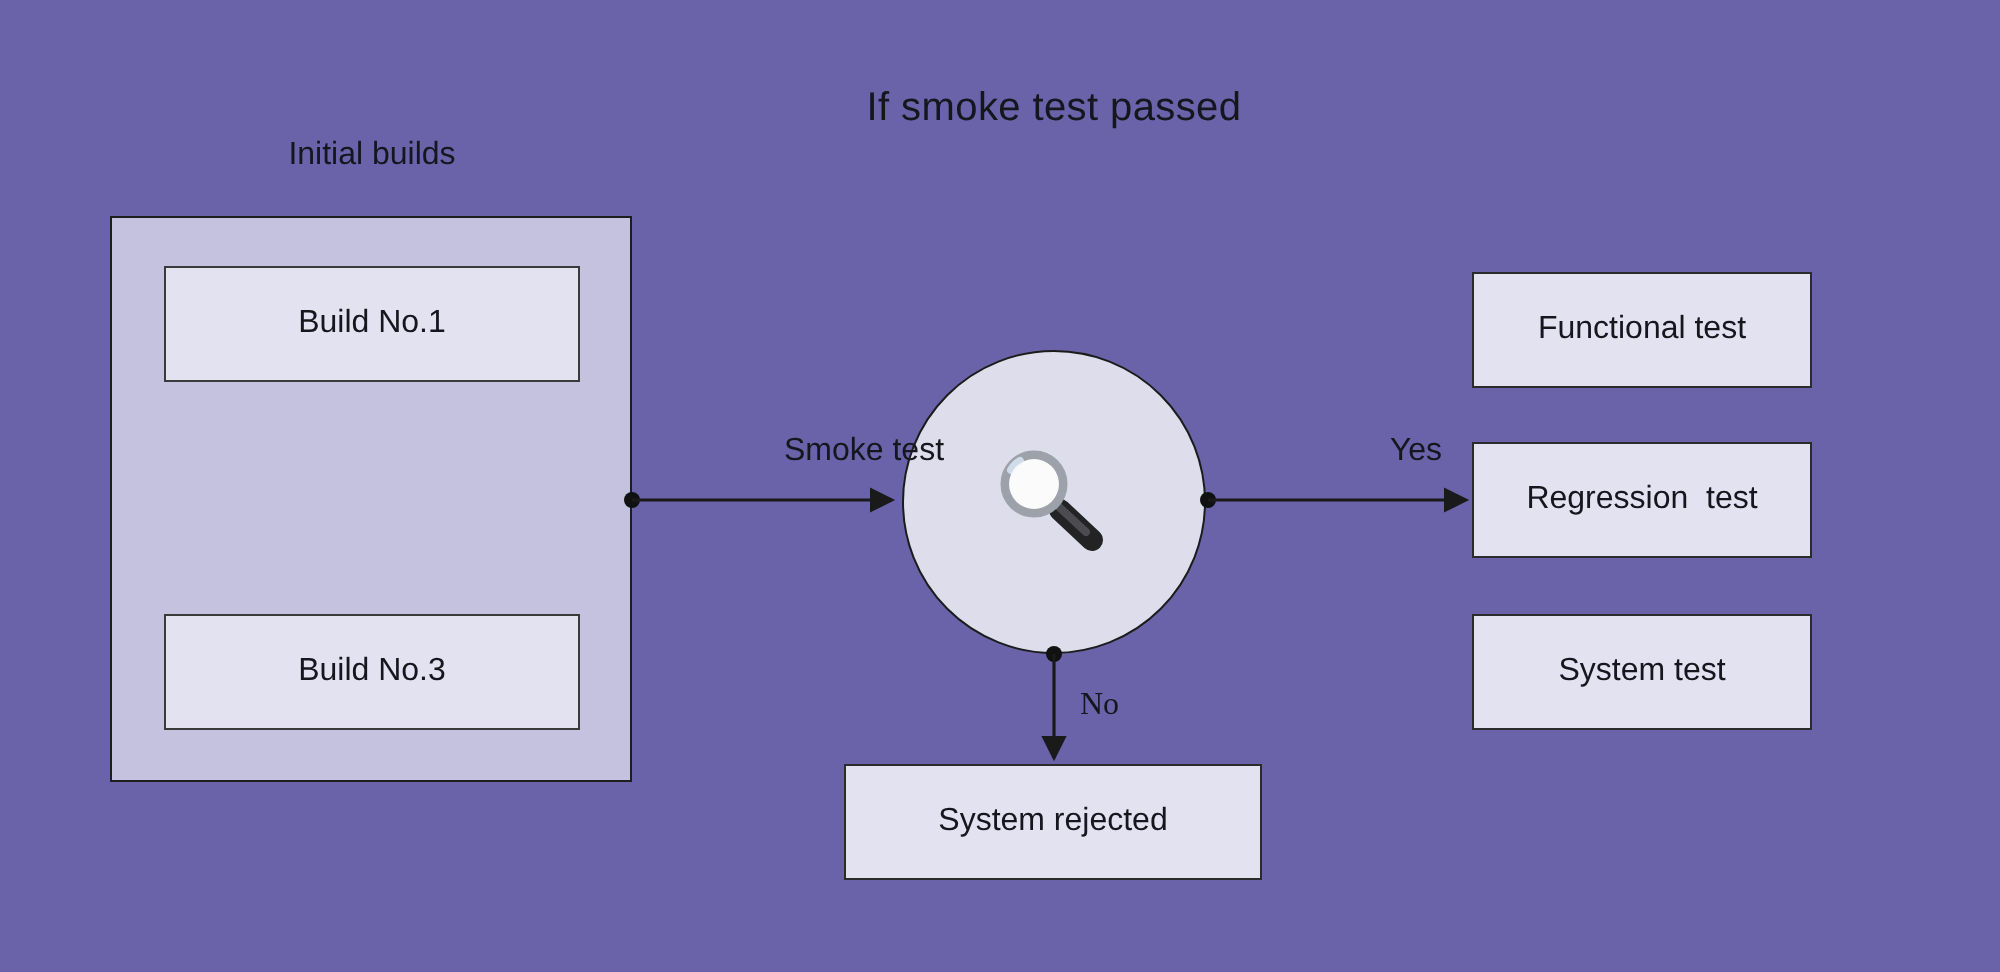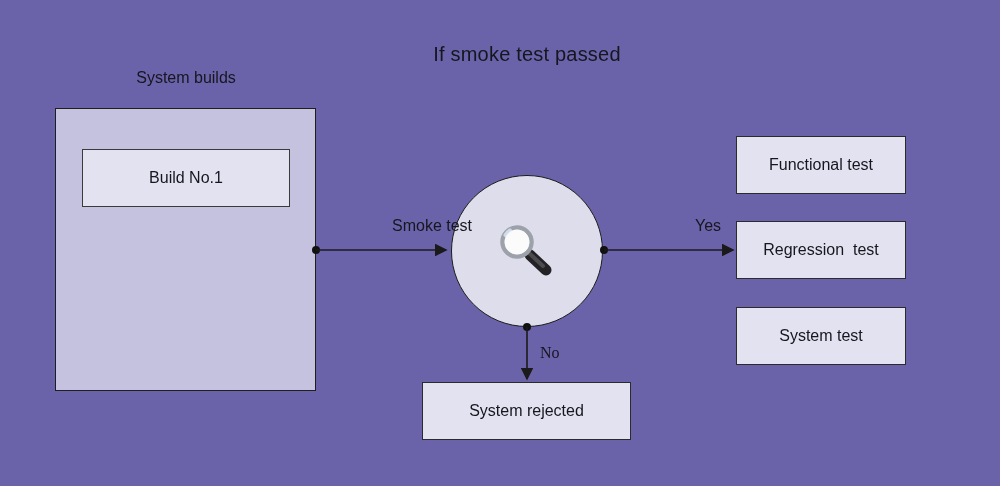--- a/index.html
+++ b/index.html
@@ -26,21 +26,21 @@
   .group{
     position:absolute;left:55px;top:108px;width:261px;height:283px;
     background:var(--group);border:1px solid #1E1E1E;
   }
   .node{
     position:absolute;background:var(--node);border:1px solid #2B2B2B;
     display:flex;align-items:center;justify-content:center;
     font-size:16px;white-space:pre;
   }
   .build-node{left:26px;width:208px;height:58px;border-color:#3A3A3A;}
-  .b0{top:40px}.b1{top:113px}.b2{top:198px}
+  .b0{top:24px}.b1{top:113px}.b2{top:198px}
   .out-node{left:736px;width:170px;height:58px;}
   .o0{top:136px}.o1{top:221px}.o2{top:307px}
   .rejected-node{left:422px;top:382px;width:209px;height:58px;}
   .decision{
     position:absolute;left:451px;top:175px;width:152px;height:152px;
     border-radius:50%;background:var(--circle);border:1px solid #1C1C1C;
     display:flex;align-items:center;justify-content:center;
   }
   .edge-label{position:absolute;font-size:16px;white-space:nowrap;}
   .lbl-smoke{left:384px;top:217px;transform:translateX(-50%);margin-left:48px;}
@@ -49,24 +49,25 @@
   svg.overlay{position:absolute;left:0;top:0;pointer-events:none;}
   .mag{position:absolute;left:495px;top:220px;}
 </style>
 </head>
 <body>
 
 <div class="canvas">
 
   <div class="title">If smoke test passed</div>
 
-  <div class="group-label">System builds</div>
+  <div class="group-label">Initial builds</div>
 
   <div class="group">
     <div class="node build-node b0"><span>Build No.1</span></div>
+    <div class="node build-node b2"><span>Build No.3</span></div>
   </div>
 
   <div class="decision"></div>
 
   <svg class="mag" width="64" height="64" viewBox="0 0 64 64">
     <line x1="35" y1="35" x2="51" y2="50" stroke="#232325" stroke-width="11" stroke-linecap="round"></line>
     <line x1="34" y1="33" x2="48" y2="46" stroke="#4c4c50" stroke-width="4" stroke-linecap="round"></line>
     <circle cx="22" cy="22" r="14.5" fill="#f7f7f8" stroke="#9CA1AA" stroke-width="4.5"></circle>
     <path d="M10.5 15 A 13 13 0 0 1 15 10.5" fill="none" stroke="#cfdcea" stroke-width="4" stroke-linecap="round"></path>
     <circle cx="22" cy="22" r="12.5" fill="#fbfbfc" opacity="0.9"></circle>

